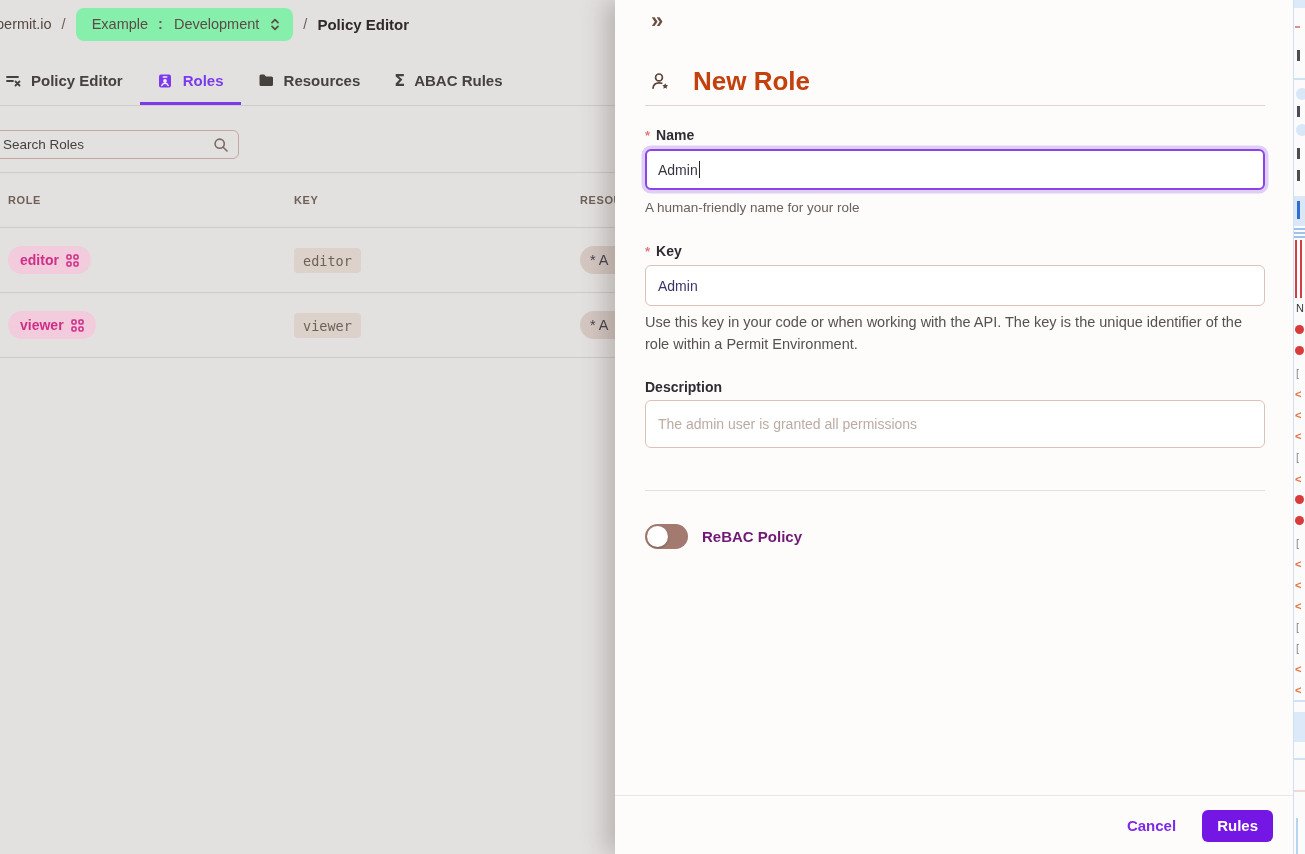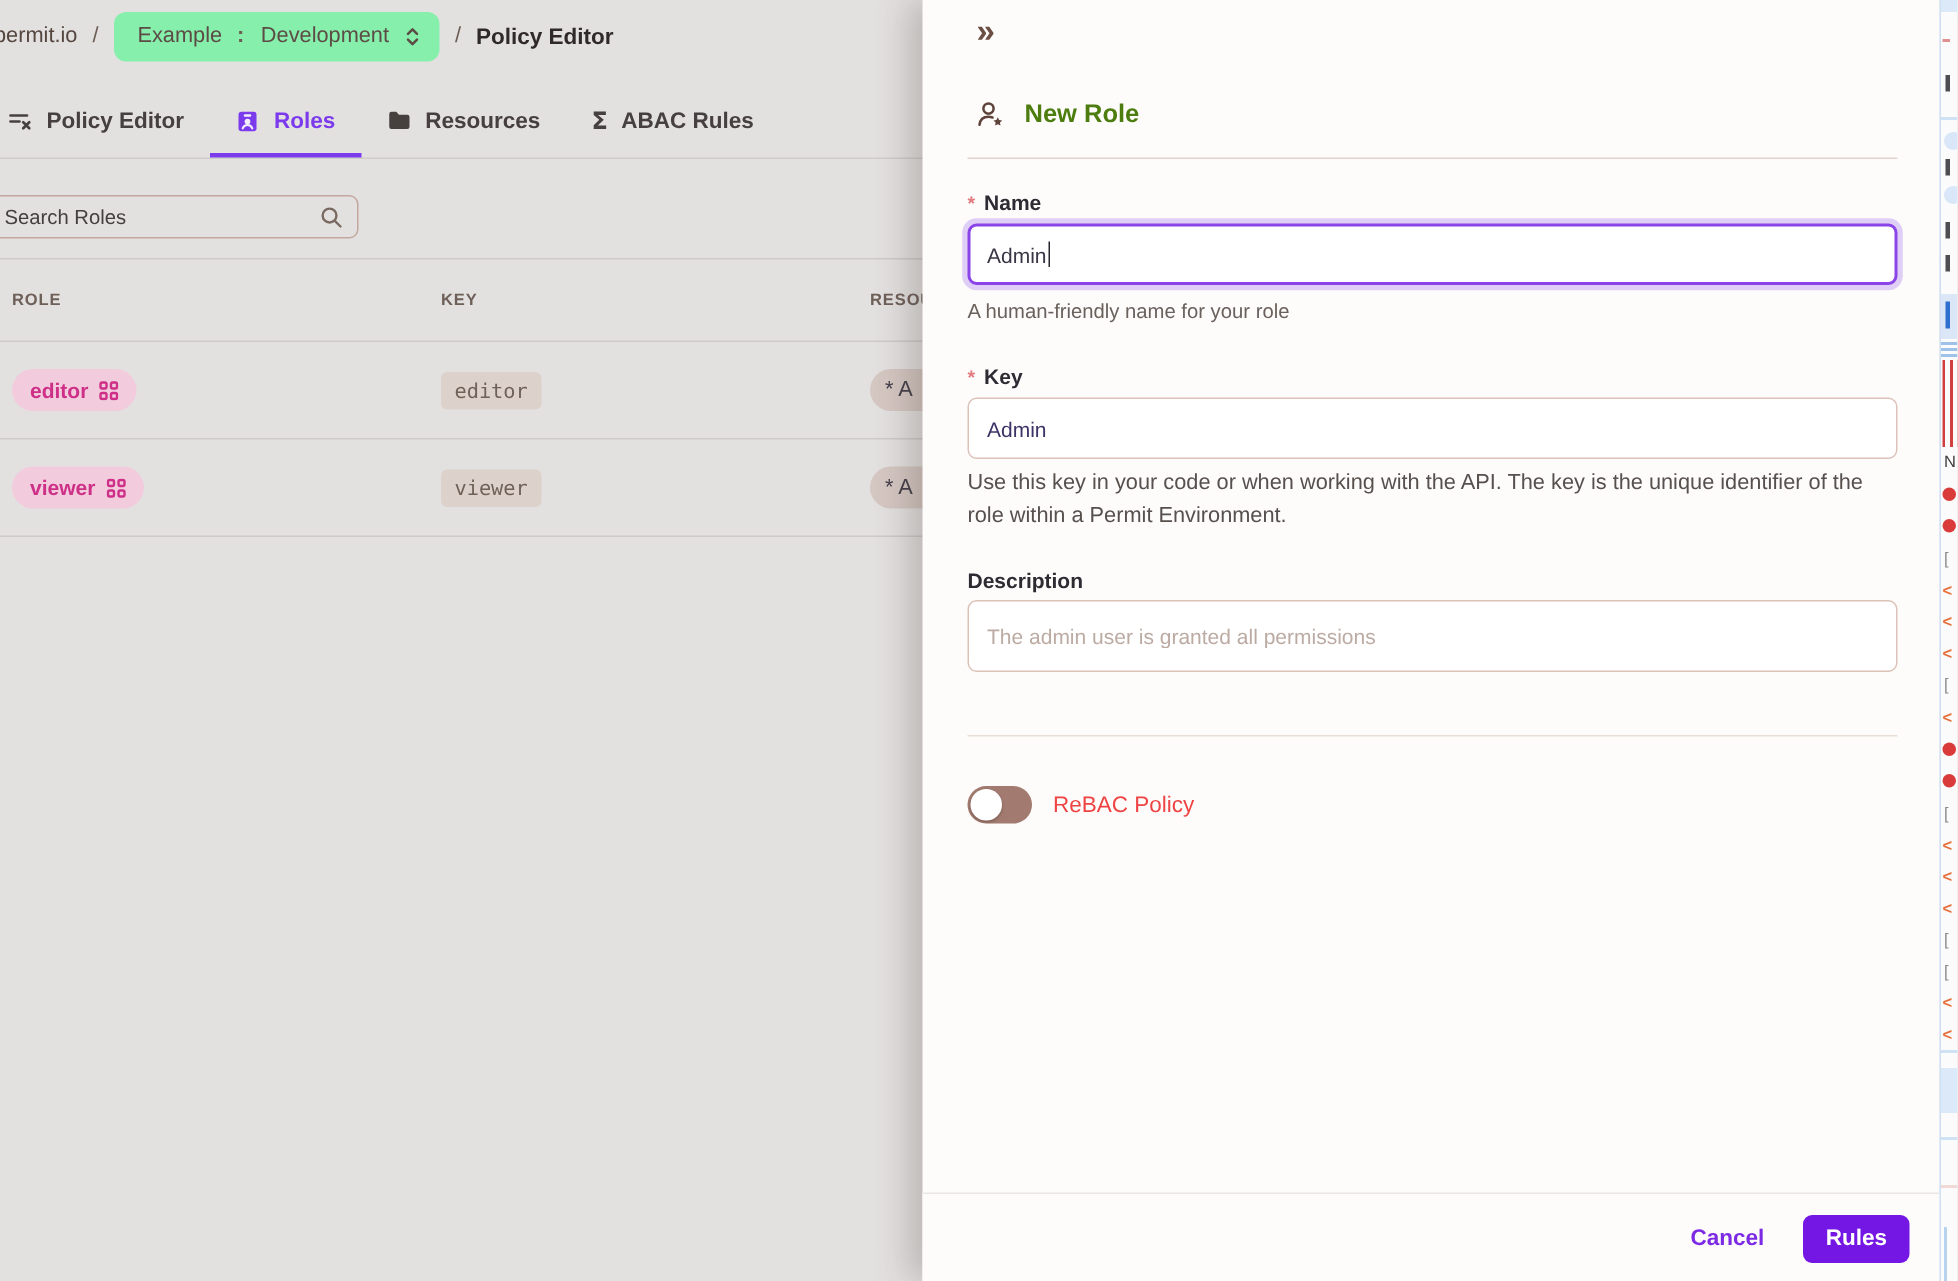--- a/index.html
+++ b/index.html
@@ -42,21 +42,21 @@
   .trow { position:absolute; left:0; width:100%; height:65px; border-bottom:1px solid #cecac8; cursor:pointer; }
   .trow.r0 { top:228px; } .trow.r1 { top:293px; }
   .badge-pink { position:absolute; left:8px; top:18px; height:28px; display:inline-flex; align-items:center; gap:7px; background:#f2cbdd; border-radius:14px; padding:0 12px; color:#ce2f87; font-size:14px; font-weight:600; }
   .chip-key { position:absolute; left:294px; top:20px; height:25px; display:inline-flex; align-items:center; background:#dcd1cb; border-radius:4px; padding:0 9px; color:#6f6158; font-size:13.5px; font-family:"DejaVu Sans Mono", monospace; }
   .badge-res { position:absolute; left:580px; top:18px; height:28px; width:70px; display:inline-flex; align-items:center; background:#d5c7c2; border-radius:14px; padding:0 10px; color:#433e4a; font-size:14.5px; white-space:nowrap; overflow:hidden; }
 
   
   .drawer { position:absolute; top:0; left:615px; width:678px; height:854px; background:#fdfcfb; box-shadow:-10px 0 22px rgba(80,68,60,.28); }
   .collapse { position:absolute; top:8px; left:36px; font-size:22px; font-weight:700; color:#6b4f45; cursor:pointer; line-height:1.2; }
   .d-title-row { position:absolute; top:66px; left:36px; display:flex; align-items:center; gap:13px; }
-  .d-title { font-size:17px; font-weight:700; color:#4d7c0f; }
+  .d-title { font-size:26px; font-weight:700; color:#c2410c;margin-left:10px; }
   .d-div1 { position:absolute; top:105px; left:30px; right:28px; border-top:1px solid #e2d3cc; }
 
   .f-label { position:absolute; left:30px; font-size:14px; font-weight:600; color:#2e2b33; }
   .req { color:#e2797d; margin-right:6px; font-size:13px; }
 
   .inputbox { position:absolute; left:30px; width:620px; height:41px; border-radius:6px; background:#ffffff; border:1px solid #dcc2b8; display:flex; align-items:center; padding:0 12px; font-size:14px; color:#3a3544; }
   .inputbox.focused { border:2px solid #8b44e8; box-shadow:0 0 0 3.5px rgba(146,86,229,.28); padding:0 11px; }
   .caret { display:inline-block; width:1.5px; height:17px; background:#29252f; margin-left:1px; }
   .inputbox input { border:none; outline:none; width:100%; background:transparent; font-size:14px; font-family:"Liberation Sans", sans-serif; }
   .inputbox input.key-val { color:#3e3366; }
@@ -64,21 +64,21 @@
 
   .help { position:absolute; left:30px; width:618px; font-size:13.5px; color:#6a615c; line-height:22px; }
   .help.key-help { font-size:14.5px; color:#57514e; width:612px; }
   .help.desc-help { font-size:14px; color:#5d5552; }
 
   .d-div2 { position:absolute; top:490px; left:30px; right:28px; border-top:1px solid #e9ddd6; }
 
   .toggle-row { position:absolute; top:524px; left:30px; display:flex; align-items:center; gap:14px; }
   .toggle { width:43px; height:25px; border-radius:13px; background:#a27a6f; position:relative; cursor:pointer; }
   .toggle .knob { position:absolute; top:2px; left:2px; width:21px; height:21px; border-radius:50%; background:#fff; box-shadow:0 1px 2px rgba(0,0,0,.25); }
-  .toggle-label { font-size:15px; color:#ef4444; font-weight:400; }
+  .toggle-label { font-size:15px; color:#701a75; font-weight:700; }
 
   .d-footer { position:absolute; left:0; right:0; top:795px; height:60px; border-top:1px solid #e9e6e4; background:#fdfcfb; display:flex; align-items:center; justify-content:flex-end; gap:26px; padding-right:20px; }
   .link-cancel { color:#7d2ae5; font-size:15px; font-weight:600; cursor:pointer; }
   .btn-save { background:#7517e4; color:#fff; font-size:15px; font-weight:600; border:none; border-radius:6px; height:32px; padding:0 15px; cursor:pointer; font-family:"Liberation Sans", sans-serif; }
 
   
   .strip { position:absolute; top:0; left:1293px; width:12px; height:854px; background:#fbfbfc; border-left:1px solid #cfe0f2; overflow:hidden; }
   .sg { position:absolute; left:0; width:12px; }
   .sg-red-dot { width:9px; height:9px; border-radius:50%; background:#d93b3b; left:1px; }
   .sg-orange-angle { color:#e8703a; font-size:11px; font-weight:700; left:1px; line-height:10px; }

